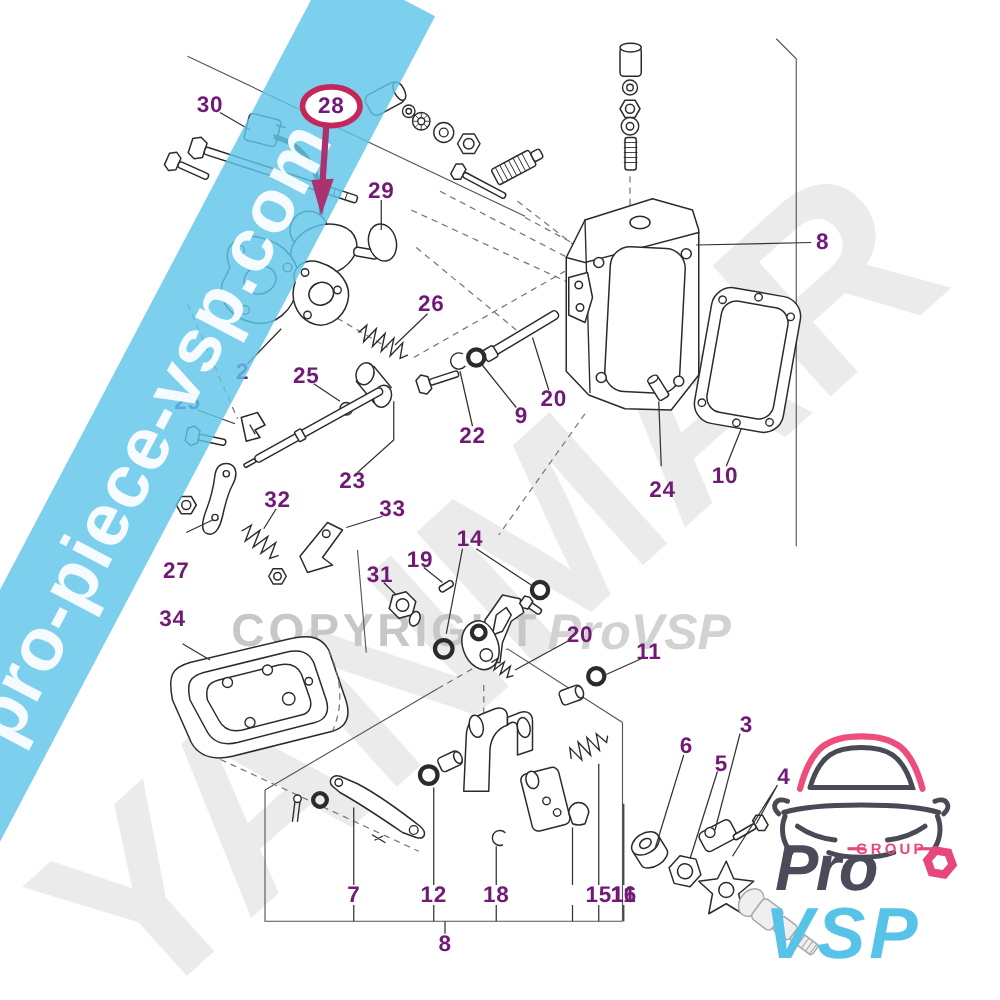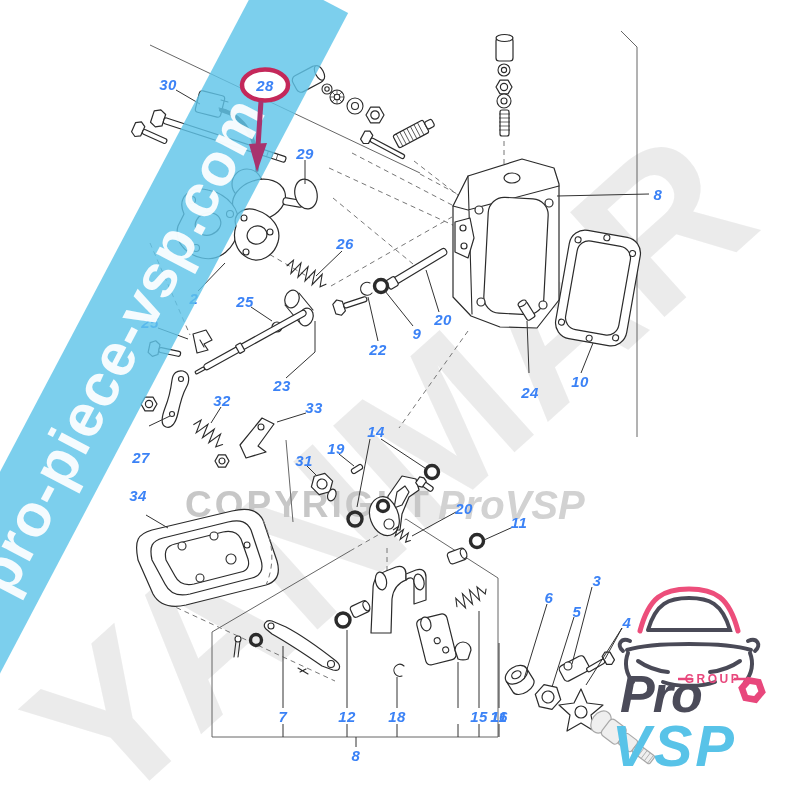--- a/index.html
+++ b/index.html
@@ -16,21 +16,21 @@
   .thin{fill:none;stroke:#555;stroke-width:0.9;}
   .lead{fill:none;stroke:#333;stroke-width:1;}
   .thr{stroke:#2b2b2b;stroke-width:0.7;}
   .wire{fill:none;stroke:#3a3a3a;stroke-width:4;stroke-linecap:round;}
   .gray{fill:#efefef;stroke:#a8a8a8;stroke-width:1.2;}
   .ghost{font:bold 205px "Liberation Sans",sans-serif;fill:#d9d9d9;opacity:.5;}
   .cop {font:bold 37px "Liberation Sans",sans-serif;fill:#c7c7c7;letter-spacing:3px;}
   .copb{font:italic bold 40px "Liberation Sans",sans-serif;fill:#d2d2d2;}
   
   .part-label{position:absolute;transform:translate(-50%,-50%);
-      font-weight:bold;font-size:15px;color:#3b82f6;letter-spacing:.5px;font-style:italic;}
+      font-weight:bold;font-size:18px;color:#701a75;letter-spacing:.5px;}
   
   #banner{position:absolute;width:800px;height:94px;left:-280px;top:298px;
       transform:rotate(-62.2deg);background:rgba(95,197,233,.82);
       display:flex;align-items:center;justify-content:center;}
   #banner span{font-size:60px;font-weight:bold;color:rgba(255,255,255,.92);
       letter-spacing:1px;white-space:nowrap;}
   
   .car{fill:none;stroke:#4a4a57;stroke-width:4;stroke-linecap:round;}
   .car-pink{fill:none;stroke:#ed4e7b;stroke-width:5;stroke-linecap:round;}
   .pinkline{stroke:#e8477c;stroke-width:2.5;}

